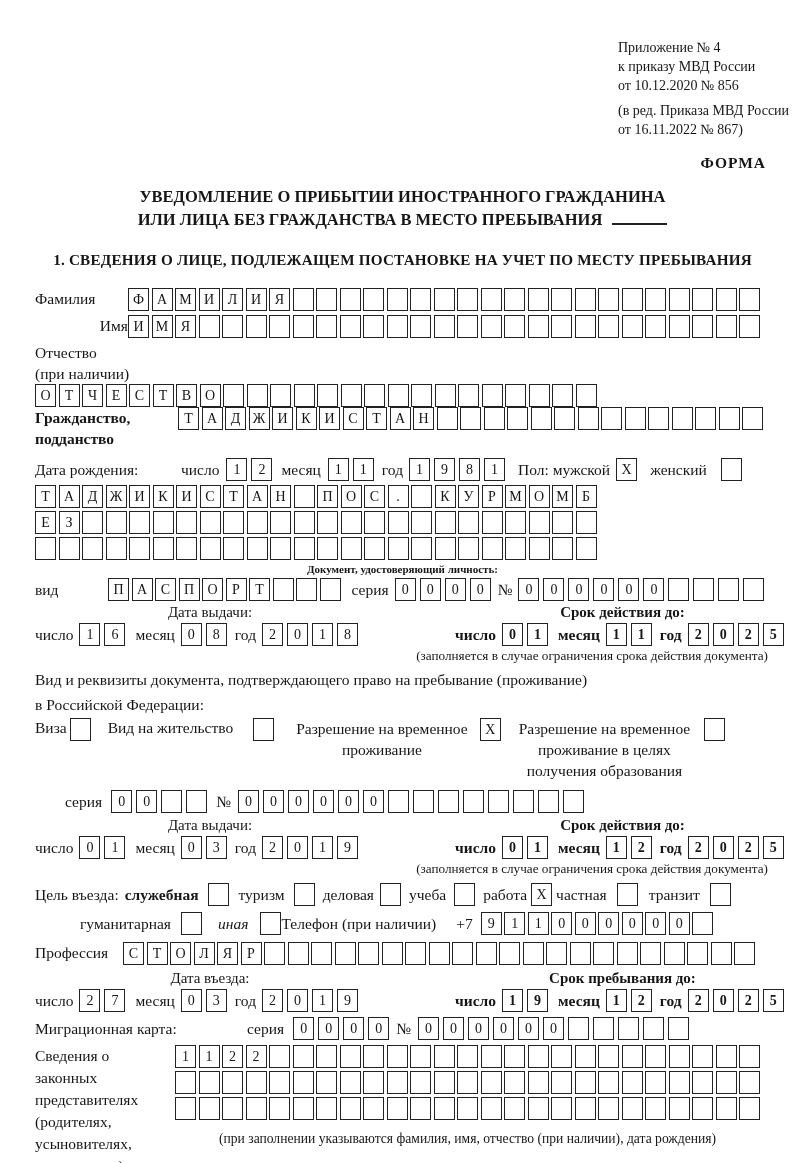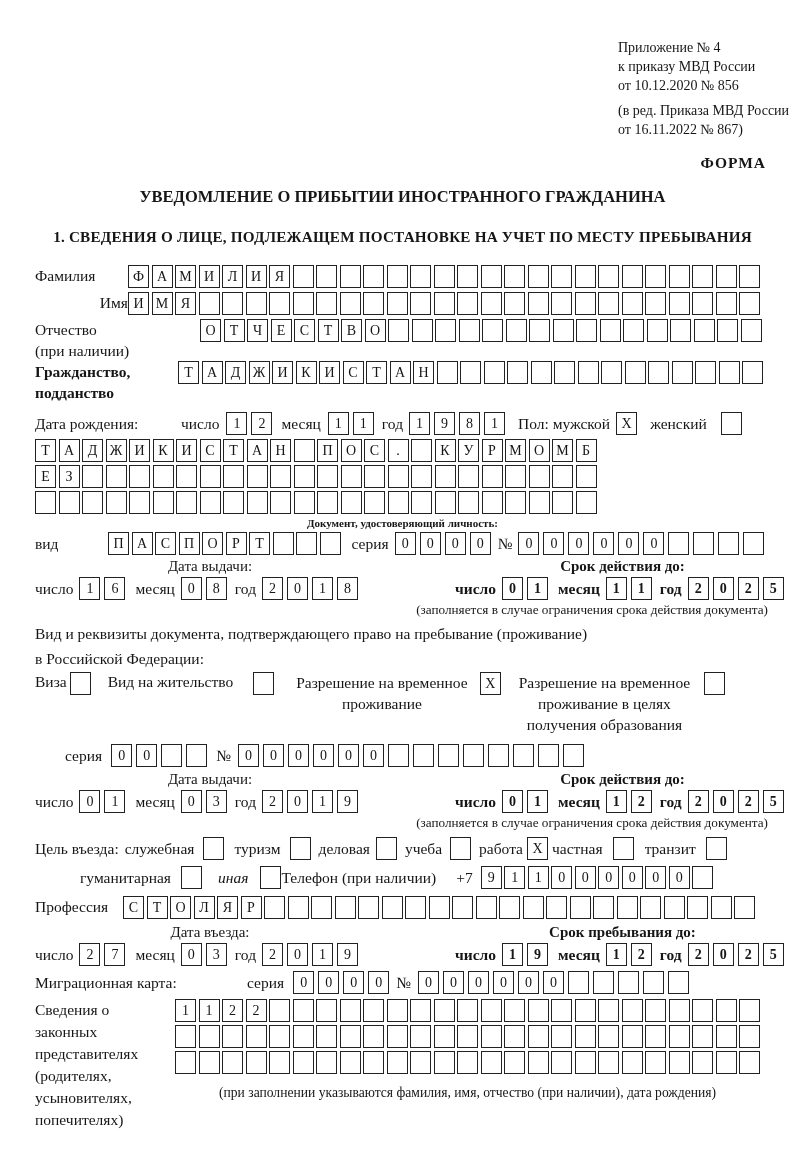--- a/index.html
+++ b/index.html
@@ -46,20 +46,21 @@
     <div>к приказу МВД России</div>
     <div>от 10.12.2020 № 856</div>
     <div class="gap">(в ред. Приказа МВД России</div>
     <div>от 16.11.2022 № 867)</div>
   </div>
 
   <div class="forma">ФОРМА</div>
 
   <div class="title">
     <div>УВЕДОМЛЕНИЕ О ПРИБЫТИИ ИНОСТРАННОГО ГРАЖДАНИНА</div>
+    <div><span>ИЛИ ЛИЦА БЕЗ ГРАЖДАНСТВА В МЕСТО ПРЕБЫВАНИЯ</span><span class="blank"></span></div>
   </div>
 
   <div class="sec1">1. СВЕДЕНИЯ О ЛИЦЕ, ПОДЛЕЖАЩЕМ ПОСТАНОВКЕ НА УЧЕТ ПО МЕСТУ ПРЕБЫВАНИЯ</div>
 
   <div class="frow" style="margin-top:19px;">
     <div class="lblcol" style="width:93px;">Фамилия</div>
     <div class="cells">
         <span class="cell">Ф</span>
         <span class="cell">А</span>
         <span class="cell">М</span>
@@ -116,21 +117,21 @@
         <span class="cell"></span>
         <span class="cell"></span>
         <span class="cell"></span>
         <span class="cell"></span>
         <span class="cell"></span>
         <span class="cell"></span>
         <span class="cell"></span>
       </div>
   </div>
 
-  <div class="frow" style="margin-top:4px;">
+  <div class="frow" style="margin-top:4px;flex-direction:column;">
     <div class="lblcol" style="width:165px;">
       <div>Отчество</div>
       <div>(при наличии)</div>
     </div>
     <div class="cells">
         <span class="cell">О</span>
         <span class="cell">Т</span>
         <span class="cell">Ч</span>
         <span class="cell">Е</span>
         <span class="cell">С</span>
@@ -491,21 +492,21 @@
               <span class="cell">5</span>
             </span>
         </div>
       </div>
     </div>
     <div class="note">(заполняется в случае ограничения срока действия документа)</div>
   </div>
 
   <div class="frow" style="margin-top:6px;align-items:center;">
     <span class="lbl">Цель въезда:</span>
-    <span class="lbl" style="margin-left:6px;">служебная</span>
+    <span class="lbl" style="margin-left:6px;font-weight:bold;">служебная</span>
     <span class="cells" style="margin-left:9px;">
         <span class="cell"></span>
       </span>
     <span class="lbl" style="margin-left:10px;">туризм</span>
     <span class="cells" style="margin-left:9px;">
         <span class="cell"></span>
       </span>
     <span class="lbl" style="margin-left:8px;">деловая</span>
     <span class="cells" style="margin-left:6px;">
         <span class="cell"></span>

